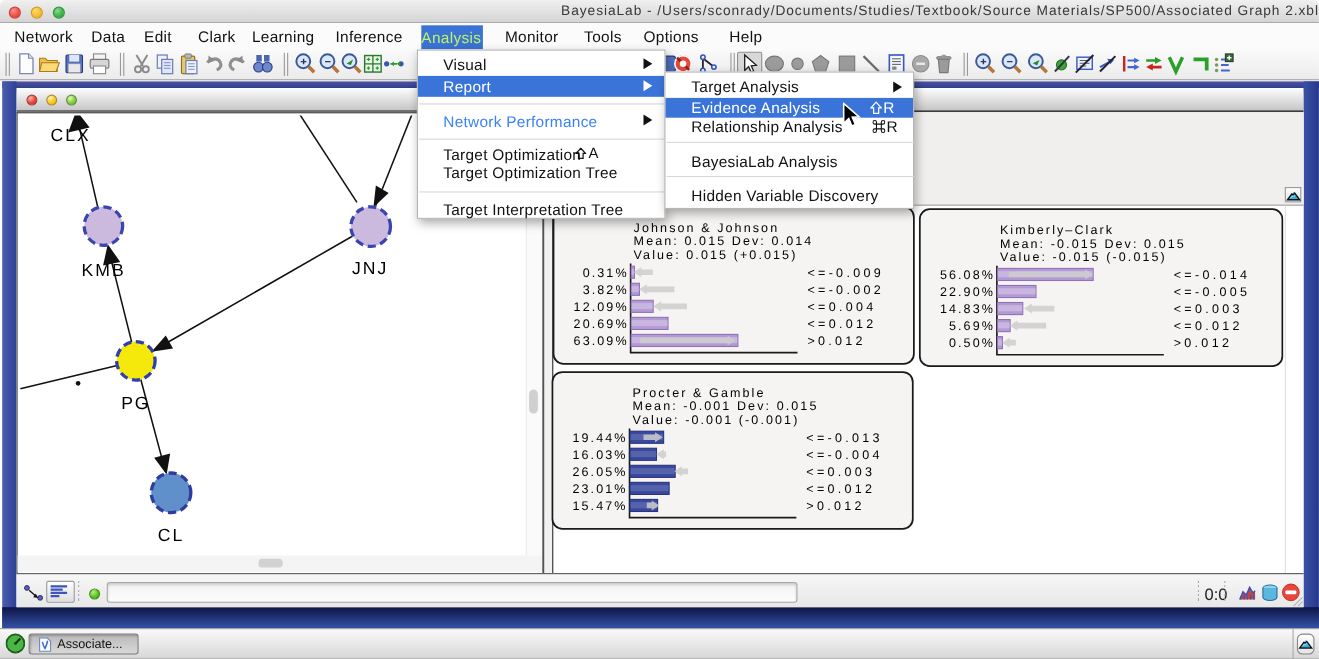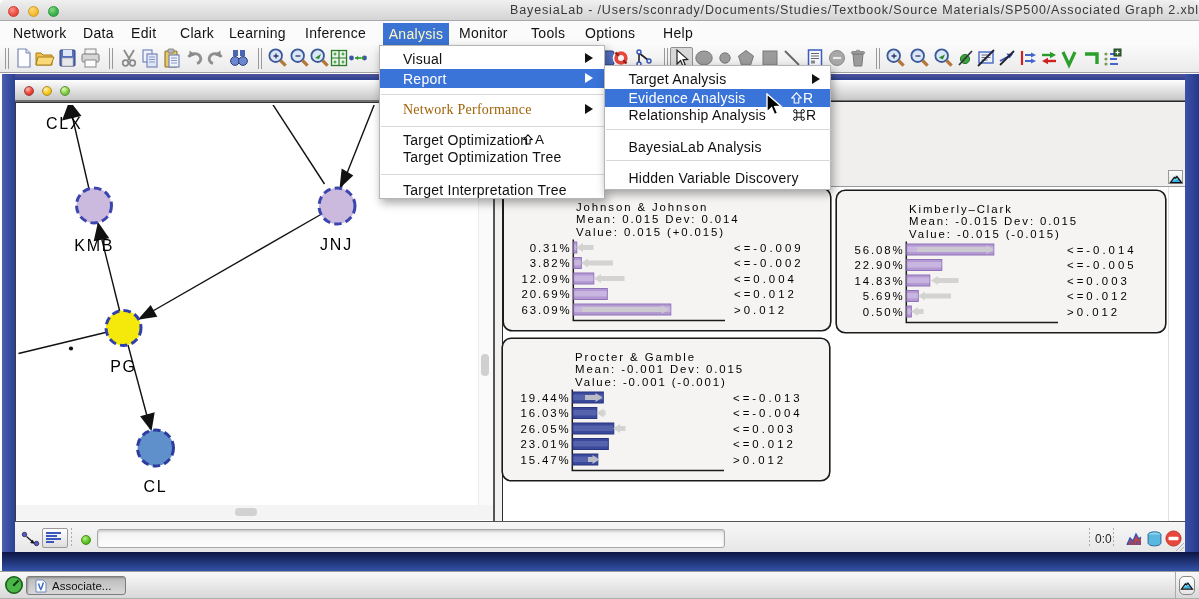--- a/index.html
+++ b/index.html
@@ -19,21 +19,21 @@
   <div class="abs" style="left:0;top:0;width:100%;height:21px;line-height:21px;text-align:right;font-size:12.5px;letter-spacing:0.85px;color:#393939;padding-left:16px;">BayesiaLab - /Users/sconrady/Documents/Studies/Textbook/Source Materials/SP500/Associated Graph 2.xbl</div>
 </div>
 
 <div class="abs" id="menubar" style="left:0;top:21px;width:1199px;height:24px;background:#fbfbfb;">
   <span class="abs mtxt" style="left:13px;top:4px;">Network</span>
   <span class="abs mtxt" style="left:83px;top:4px;">Data</span>
   <span class="abs mtxt" style="left:131px;top:4px;">Edit</span>
   <span class="abs mtxt" style="left:180px;top:4px;">Clark</span>
   <span class="abs mtxt" style="left:229px;top:4px;">Learning</span>
   <span class="abs mtxt" style="left:305px;top:4px;">Inference</span>
-  <div class="abs" style="left:383px;top:1.5px;width:66px;height:22.5px;background:#3a73d3;color:#fef9c3;text-align:center;line-height:22px;font-size:14px;letter-spacing:0.3px;">Analysis</div>
+  <div class="abs" style="left:383px;top:1.5px;width:56px;height:22.5px;background:#3a73d3;color:#bef264;text-align:left;line-height:22px;font-size:14px;letter-spacing:0.3px;">Analysis</div>
   <span class="abs mtxt" style="left:459px;top:4px;">Monitor</span>
   <span class="abs mtxt" style="left:531px;top:4px;">Tools</span>
   <span class="abs mtxt" style="left:585px;top:4px;">Options</span>
   <span class="abs mtxt" style="left:663px;top:4px;">Help</span>
 </div>
 
 <div class="abs" id="toolbar" style="left:0;top:45px;width:1199px;height:28px;background:linear-gradient(#fafafa,#ebebeb);border-bottom:1px solid #9f9f9f;">
   <div class="abs" style="left:5px;top:3px;width:1px;height:21px;background:#999;"></div>
     <div class="abs" style="left:8px;top:3px;width:1px;height:21px;background:#999;"></div>
   <svg class="abs" style="left:13.0px;top:2px;" width="22" height="22" viewBox="0 0 22 22">
@@ -394,21 +394,21 @@
       <path d="M13.8,12.8 l-4.6,-1 2.6,-3 Z" fill="#111" transform="rotate(-4 12 12)"></path>
     </svg>
   <div class="abs" style="left:27px;top:6px;width:26px;height:20px;background:linear-gradient(#fefefe,#dedede);border:1px solid #9a9a9a;border-radius:2px;"></div>
   <svg class="abs" style="left:30px;top:9px;" width="20" height="14" viewBox="0 0 20 14">
       <path d="M1,2 h15 M1,5 h11 M1,8 h15 M1,11 h8" stroke="#3a55bb" stroke-width="2"></path>
     </svg>
   <div class="abs" style="left:56px;top:6px;width:1px;height:20px;background:repeating-linear-gradient(#aaa 0 2px, transparent 2px 4px);"></div>
   <div class="abs" style="left:66px;top:13px;width:10px;height:10px;border-radius:50%;background:radial-gradient(circle at 35% 30%, #b5f07e, #52c11e 60%, #3a9a12);border:0.5px solid #4a8a1a;"></div>
   <div class="abs" style="left:82px;top:7px;width:628px;height:19px;background:#fff;border:1px solid #a8a8a8;border-radius:3px;box-shadow:inset 0 1.5px 2.5px rgba(0,0,0,0.18);background:linear-gradient(#f2f2f2,#fdfdfd);"></div>
   <div class="abs" style="left:1074px;top:6px;width:1px;height:20px;background:repeating-linear-gradient(#aaa 0 2px, transparent 2px 4px);"></div>
-  <div class="abs" style="left:1080px;top:10px;font-size:12px;color:#222;">0:0</div>
+  <div class="abs" style="left:1080px;top:10px;font-size:15px;color:#222;">0:0</div>
   <div class="abs" style="left:1098px;top:6px;width:1px;height:20px;background:repeating-linear-gradient(#aaa 0 2px, transparent 2px 4px);"></div>
   <svg class="abs" style="left:1111px;top:10px;" width="16" height="14" viewBox="0 0 16 14">
       <path d="M1,13 L4,6 L7,9 L10,2 L13,7 L15,5 L15,13 Z" fill="#c04444"></path>
       <path d="M1,13 L4,6 L7,9 L10,2 L13,7 L15,5" fill="none" stroke="#3355bb" stroke-width="1.3"></path>
       <path d="M2,13 v-3 M5,13 v-3.5 M8,13 v-3 M11,13 v-4 M14,13 v-4" stroke="#3355bb" stroke-width="1.1"></path>
     </svg>
   <svg class="abs" style="left:1131px;top:9px;" width="17" height="16" viewBox="0 0 17 16">
       <ellipse cx="8.5" cy="3.6" rx="6.4" ry="2.8" fill="#8fd4ef" stroke="#2a6a9a" stroke-width="1"></ellipse>
       <path d="M2.1,3.6 V12 c0,1.6 2.9,2.9 6.4,2.9 s6.4,-1.3 6.4,-2.9 V3.6" fill="#5ab7e0" stroke="#2a6a9a" stroke-width="1"></path>
     </svg>
@@ -445,21 +445,21 @@
   </div>
 </div>
 
 <div class="abs" id="menu1" style="left:379px;top:45px;width:226px;height:154px;background:#fff;border:1px solid #b6b6b6;box-shadow:2px 4px 9px rgba(0,0,0,0.35);z-index:50;">
     <div class="abs" style="left:23px;top:3.5px;height:18px;line-height:18px;font-size:14px;letter-spacing:0.25px;color:#111;white-space:nowrap;">Visual</div>
     <div class="abs" style="left:205px;top:7px;width:0;height:0;border-left:8px solid #111;border-top:5.5px solid transparent;border-bottom:5.5px solid transparent;"></div>
     <div class="abs" style="left:0;top:23px;width:224px;height:19px;background:#3a74d9;"></div>
     <div class="abs" style="left:23px;top:23.5px;height:18px;line-height:18px;font-size:14px;letter-spacing:0.25px;color:#fff;white-space:nowrap;">Report</div>
     <div class="abs" style="left:205px;top:27px;width:0;height:0;border-left:8px solid #fff;border-top:5.5px solid transparent;border-bottom:5.5px solid transparent;"></div>
     <div class="abs" style="left:1px;top:47.5px;width:224px;height:1px;background:#d8d8d8;"></div>
-    <div class="abs" style="left:23px;top:54.7px;height:18px;line-height:18px;font-size:14px;letter-spacing:0.25px;color:#a16207;white-space:nowrap;font-family:Liberation Serif, serif;">Network Performance</div>
+    <div class="abs" style="left:23px;top:54.7px;height:18px;line-height:18px;font-size:14px;letter-spacing:0.25px;color:#3b82f6;white-space:nowrap;">Network Performance</div>
     <div class="abs" style="left:205px;top:58.2px;width:0;height:0;border-left:8px solid #111;border-top:5.5px solid transparent;border-bottom:5.5px solid transparent;"></div>
     <div class="abs" style="left:1px;top:79.5px;width:224px;height:1px;background:#d8d8d8;"></div>
     <div class="abs" style="left:23px;top:85.3px;height:18px;line-height:18px;font-size:14px;letter-spacing:0.25px;color:#111;white-space:nowrap;">Target Optimization</div>
     <div class="abs" style="left:143px;top:85.3px;height:18px;line-height:18px;font-size:13.5px;color:#111;white-space:nowrap;"><svg width="10" height="11" viewBox="0 0 11 12" style="vertical-align:-1px;">
         <path d="M5.5,0.8 L10.2,6 H7.8 V11 H3.2 V6 H0.8 Z" fill="none" stroke="#111" stroke-width="1.2"></path>
       </svg><span style="margin-left:2px;">A</span></div>
     <div class="abs" style="left:23px;top:101.8px;height:18px;line-height:18px;font-size:14px;letter-spacing:0.25px;color:#111;white-space:nowrap;">Target Optimization Tree</div>
     <div class="abs" style="left:1px;top:127.8px;width:224px;height:1px;background:#d8d8d8;"></div>
     <div class="abs" style="left:23px;top:135px;height:18px;line-height:18px;font-size:14px;letter-spacing:0.25px;color:#111;white-space:nowrap;">Target Interpretation Tree</div>
   </div>

